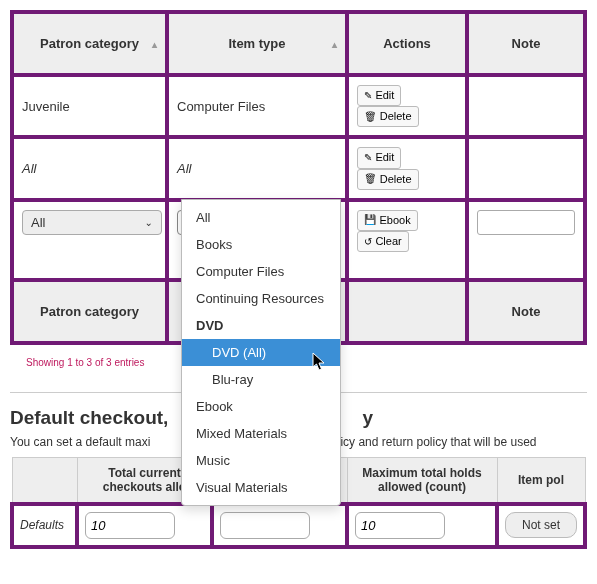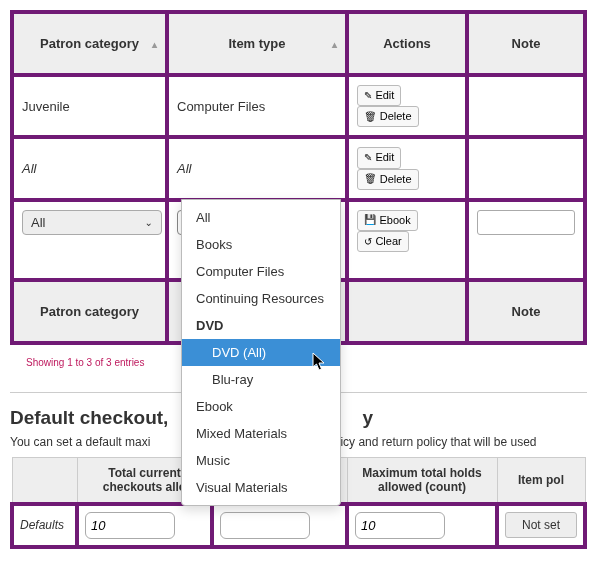--- a/index.html
+++ b/index.html
@@ -150,21 +150,21 @@
     padding: 5px;
     border: 1px solid #aaa;
     border-radius: 6px;
     font-size: 13px;
     font-style: italic;
   }
   .notset {
     width: 100%;
     padding: 5px;
     border: 1px solid #bbb;
-    border-radius: 3px;
+    border-radius: 10px;
     background: #eee;
     text-align: center;
     font-size: 12px;
   }
   .col-pc { width: 155px; }
   .col-it { width: 180px; }
   .col-ac { width: 120px; }
   .col-nt { width: auto; }
 </style>
 </head>

